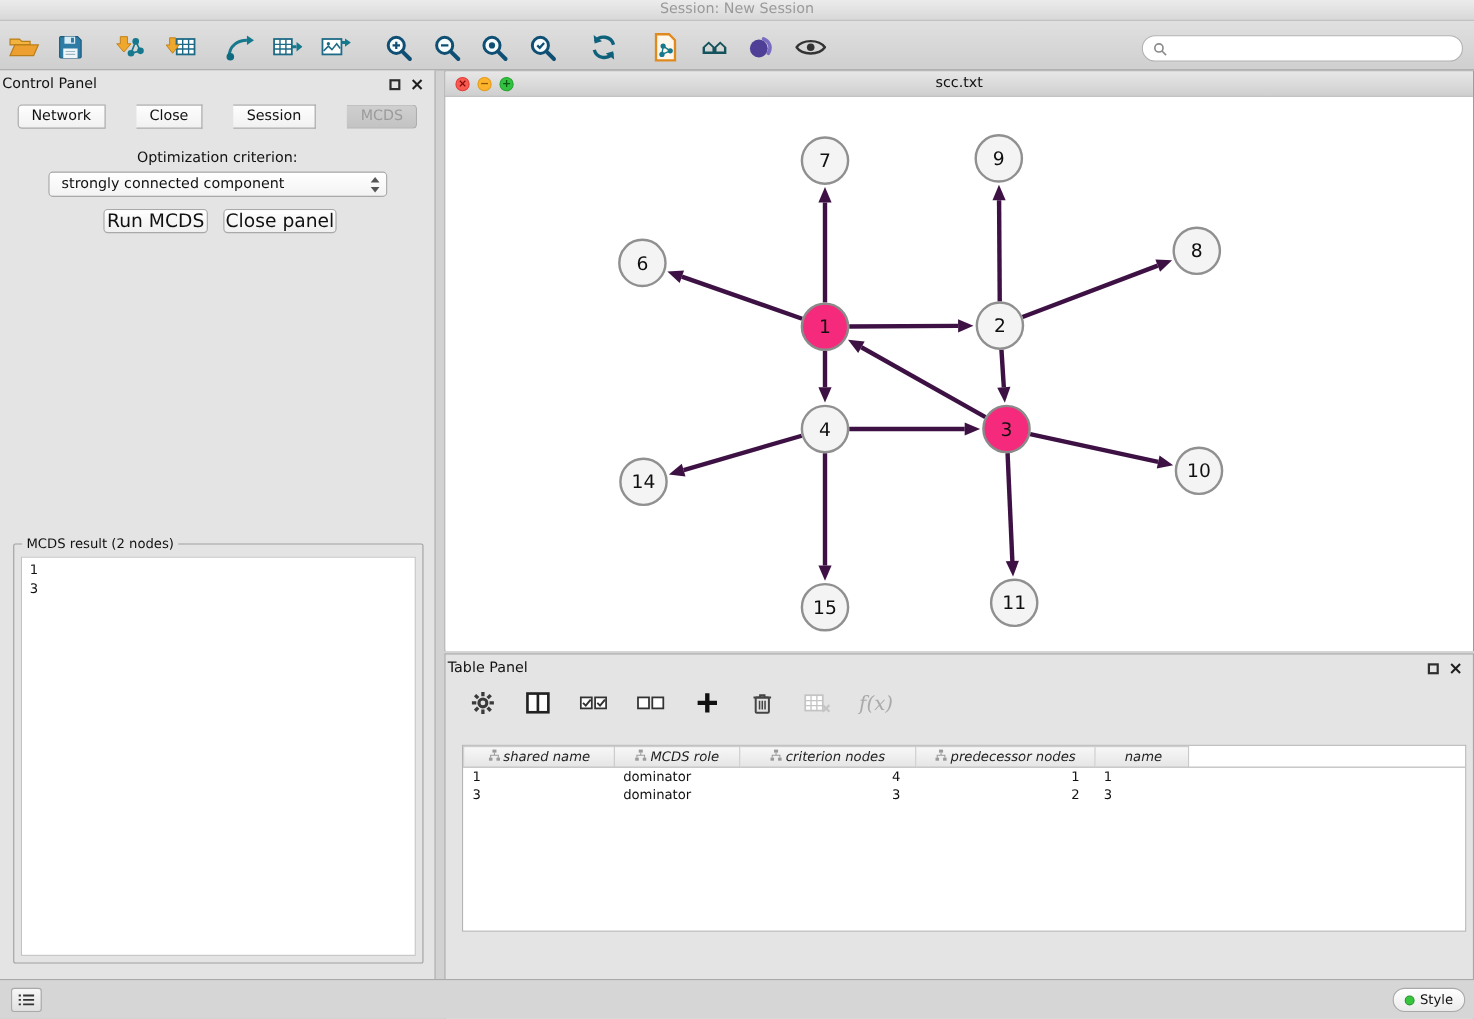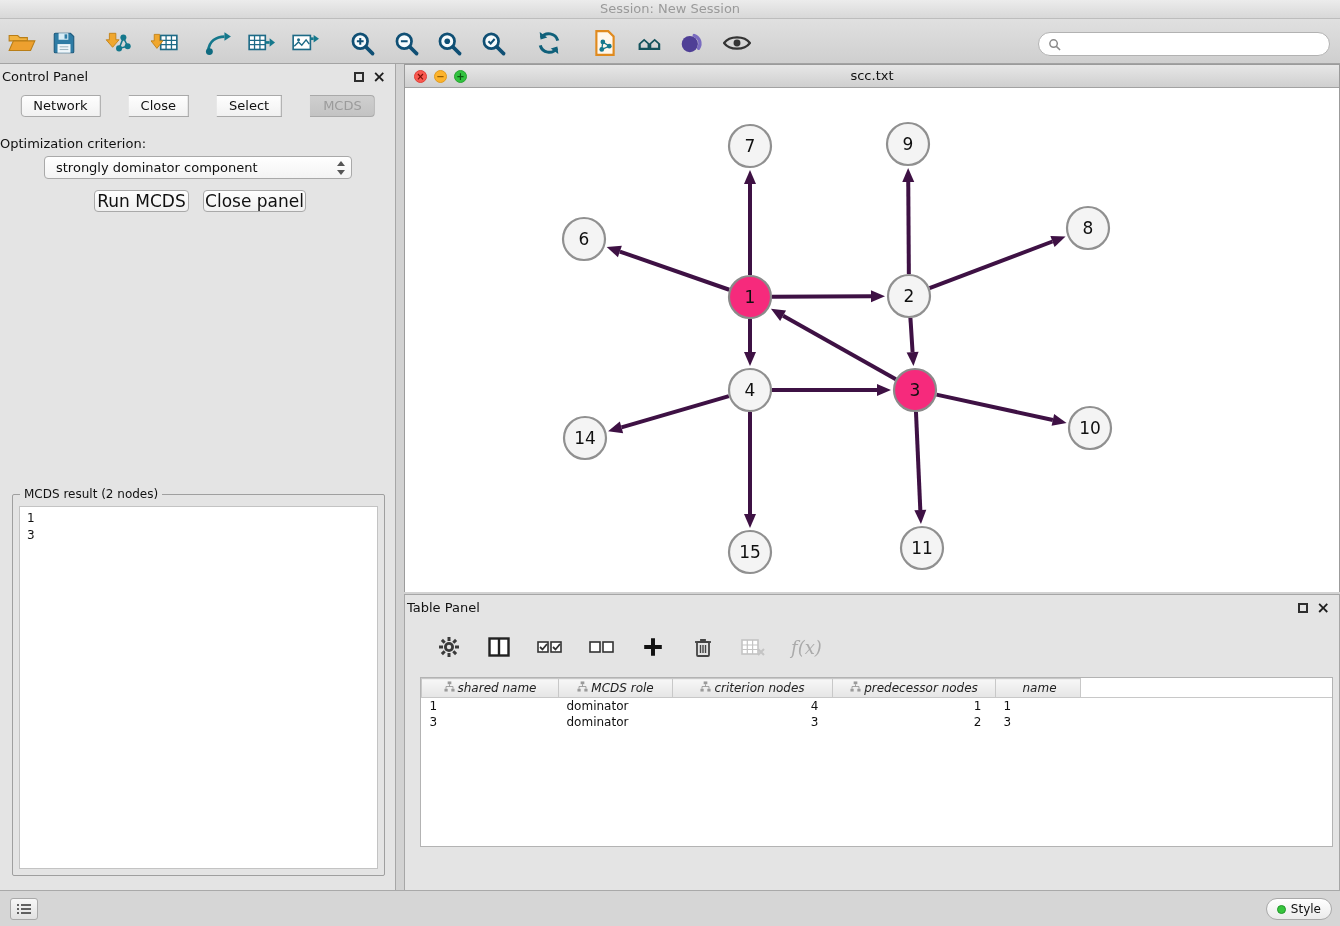--- a/index.html
+++ b/index.html
@@ -58,21 +58,21 @@
     padding: 2px 12px; text-align: center; font-size: 13px; line-height: 16px;
     background: linear-gradient(#fefefe, #f1f1f1);
     border: 1px solid #a9a9a9; border-left: none; color: #111; white-space: nowrap;
   }
   .seg-tab:first-child { border-left: 1px solid #a9a9a9; border-radius: 4px 0 0 4px; }
   .seg-tab:last-child { border-radius: 0 4px 4px 0; padding-left: 13px; }
   .seg-tab.active { background: linear-gradient(#cfcfcf, #c3c3c3); color: #9b9b9b; }
 
   .cp-tabs { position: absolute; top: 31px; left: 50%; transform: translateX(-50%); gap: 28px; }
 
-  .opt-label { position: absolute; top: 72px; left: 0; width: 100%; font-size: 13px; }
+  .opt-label { position: absolute; top: 72px; left: 0; width: 100%; text-align: center; font-size: 13px; }
 
   .combo {
     position: absolute; left: 44px; top: 92px; width: 308px; height: 23px;
     background: linear-gradient(#ffffff, #f3f3f3);
     border: 1px solid #a9a9a9; border-radius: 4px;
     font-size: 13px; line-height: 21px; padding-left: 11px;
   }
   .combo-arrows { position: absolute; right: 5px; top: 3px; }
 
   .btn {
@@ -119,21 +119,21 @@
   .light.green  { background: #31c23f; color: #0c5a12; border: 1px solid #27a431; }
   .network-canvas { position: absolute; left: 0; top: 23px; width: 934px; height: 504px; background: #fff; }
 
   
   .table-panel {
     position: absolute; left: 404px; top: 594px; width: 936px; height: 360px;
     background: #e4e4e4; border: 1px solid #a6a6a6;
   }
   .tp-toolbar {
     position: absolute; left: 0; top: 30px; width: 100%; height: 44px;
-    display: flex; align-items: center; gap: 26px; padding-left: 32px;
+    display: flex; gap: 26px; padding-left: 22px;
   }
   .tp-btn { display: flex; align-items: center; justify-content: center; min-width: 24px; height: 28px; }
   .fx { font-family: "DejaVu Serif", serif; font-style: italic; font-size: 18px; color: #aaaaaa; }
 
   .table-wrap {
     position: absolute; left: 15px; top: 82px; width: 913px; height: 170px;
     background: #fff; border: 1px solid #b3b3b3; overflow: hidden;
   }
   table.node-table { border-collapse: collapse; table-layout: fixed; width: 100%; }
   table.node-table th {
@@ -322,28 +322,28 @@
     <span>Control Panel</span>
     <span class="win-controls">
       <span class="float-icon"></span>
       <span class="close-icon">×</span>
     </span>
   </div>
 
   <div class="seg cp-tabs">
       <div class="seg-tab">Network</div>
       <div class="seg-tab">Close</div>
-      <div class="seg-tab">Select</div>
+      <div class="seg-tab">Session</div>
       <div class="seg-tab active">MCDS</div>
     </div>
 
   <div class="opt-label">Optimization criterion:</div>
 
   <div class="combo">
-    <span>strongly dominator component</span>
+    <span>strongly connected component</span>
     <span class="combo-arrows">
       <svg viewBox="0 0 10 16" width="10" height="16">
         <polygon points="5,1 9,6 1,6" fill="#555"></polygon>
         <polygon points="5,15 9,10 1,10" fill="#555"></polygon>
       </svg>
     </span>
   </div>
 
   <div class="btn btn-run">Run MCDS</div>
   <div class="btn btn-close">Close panel</div>

